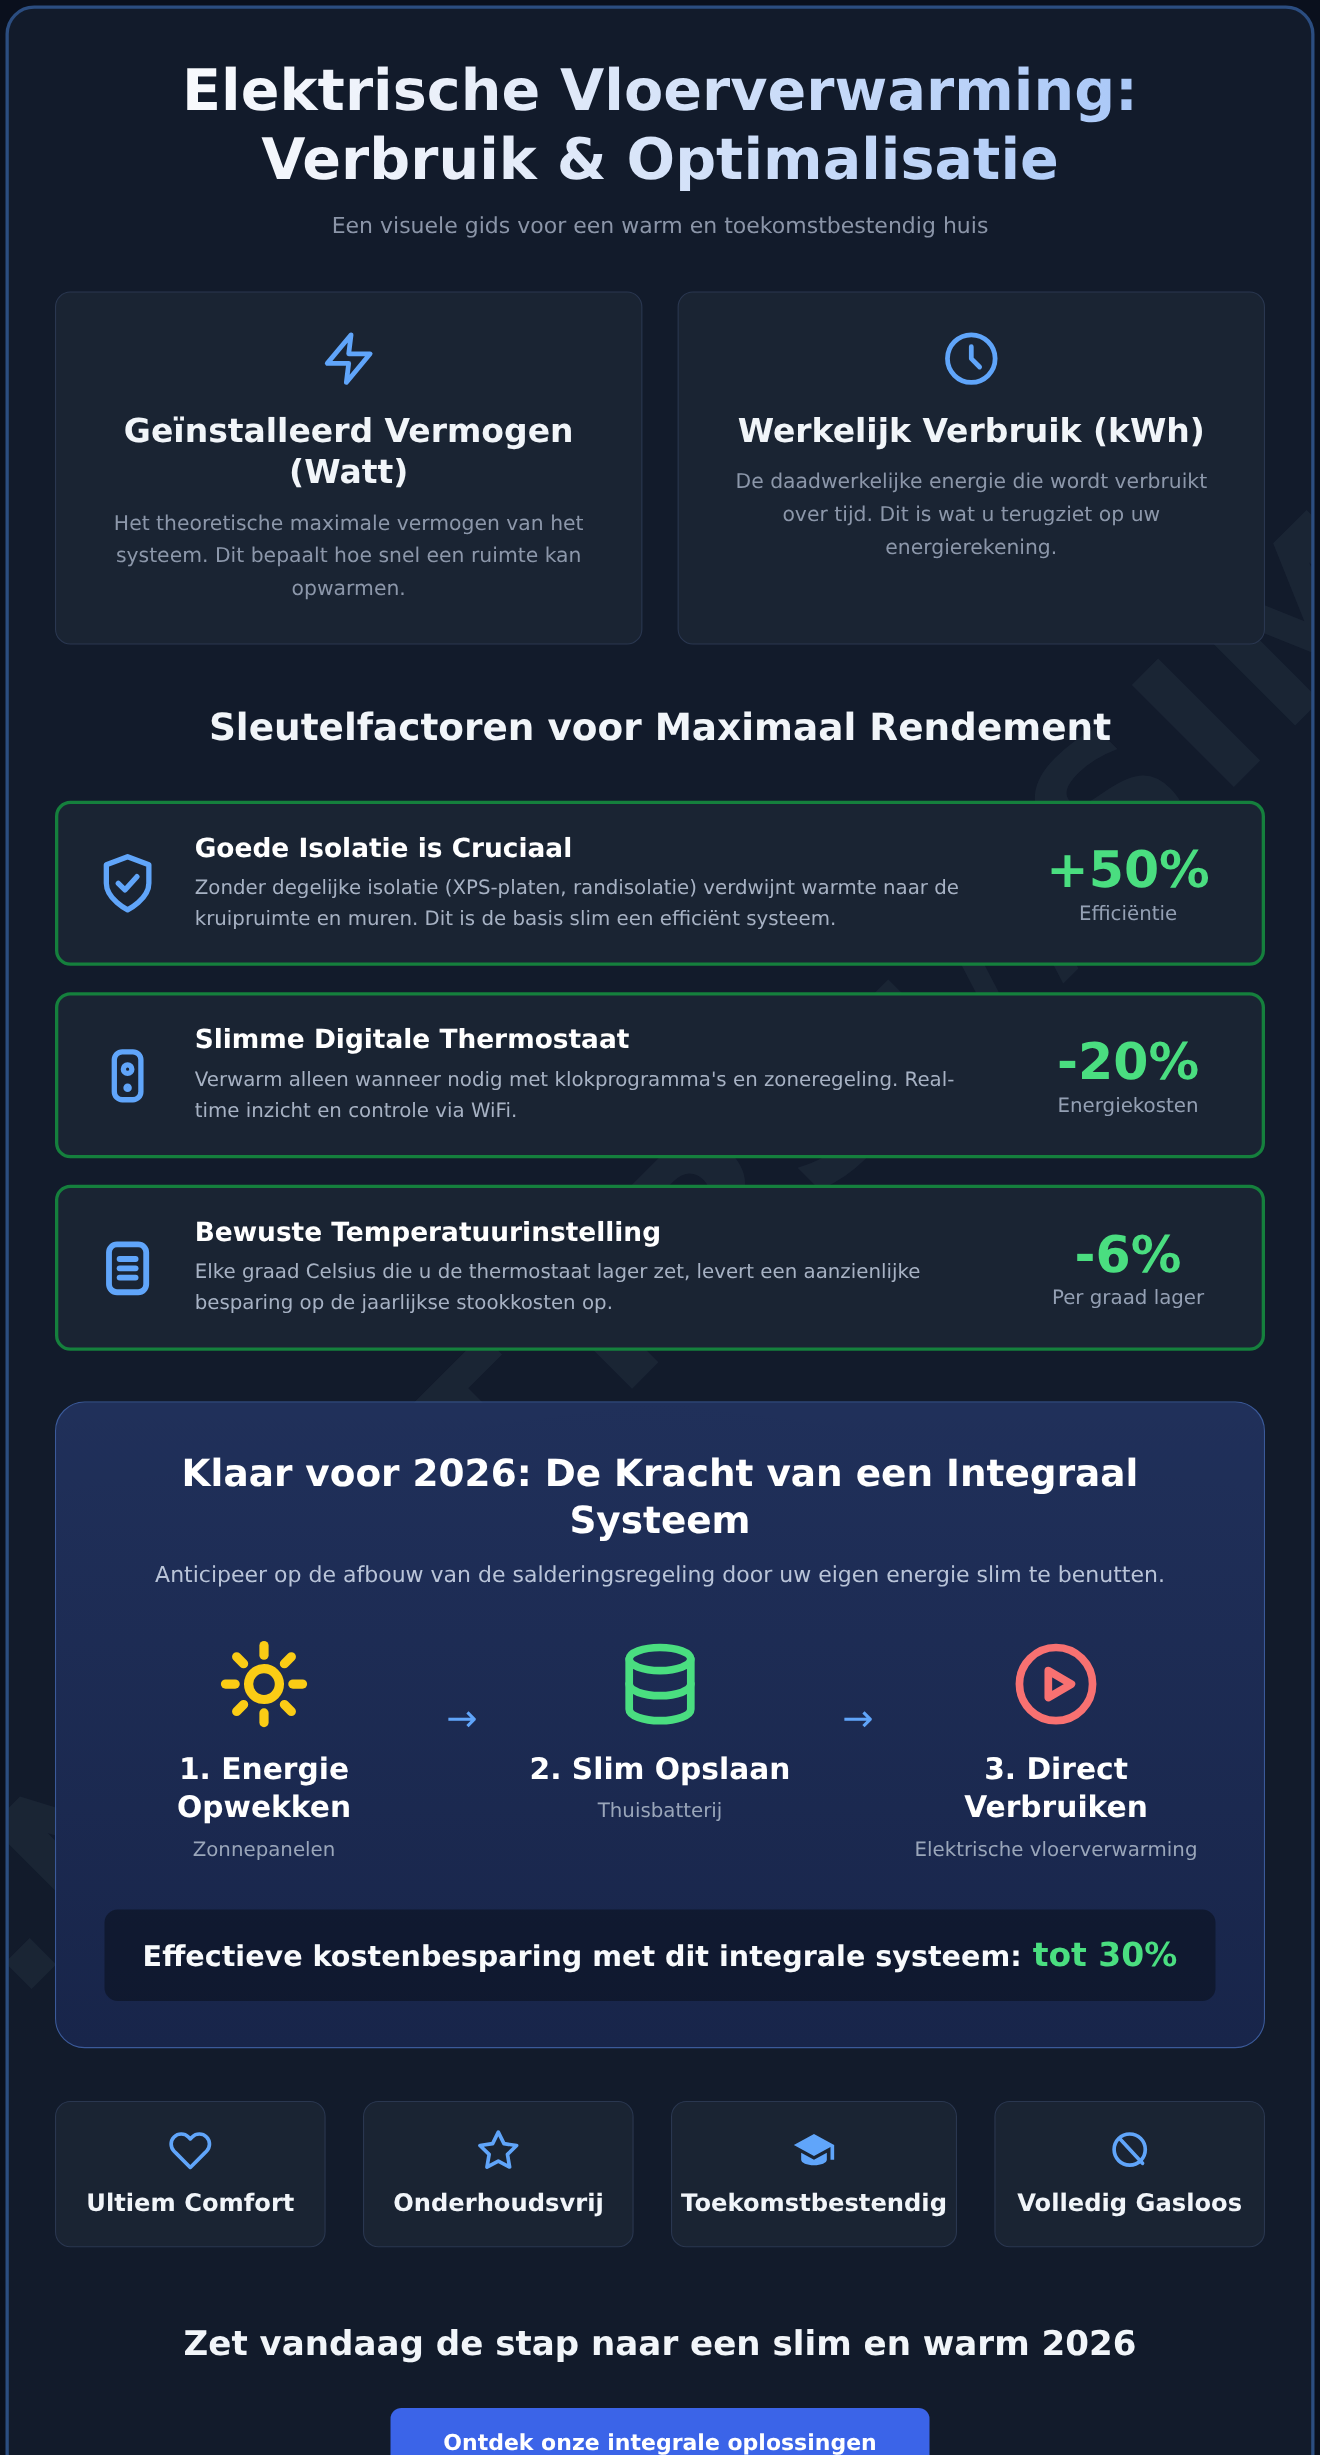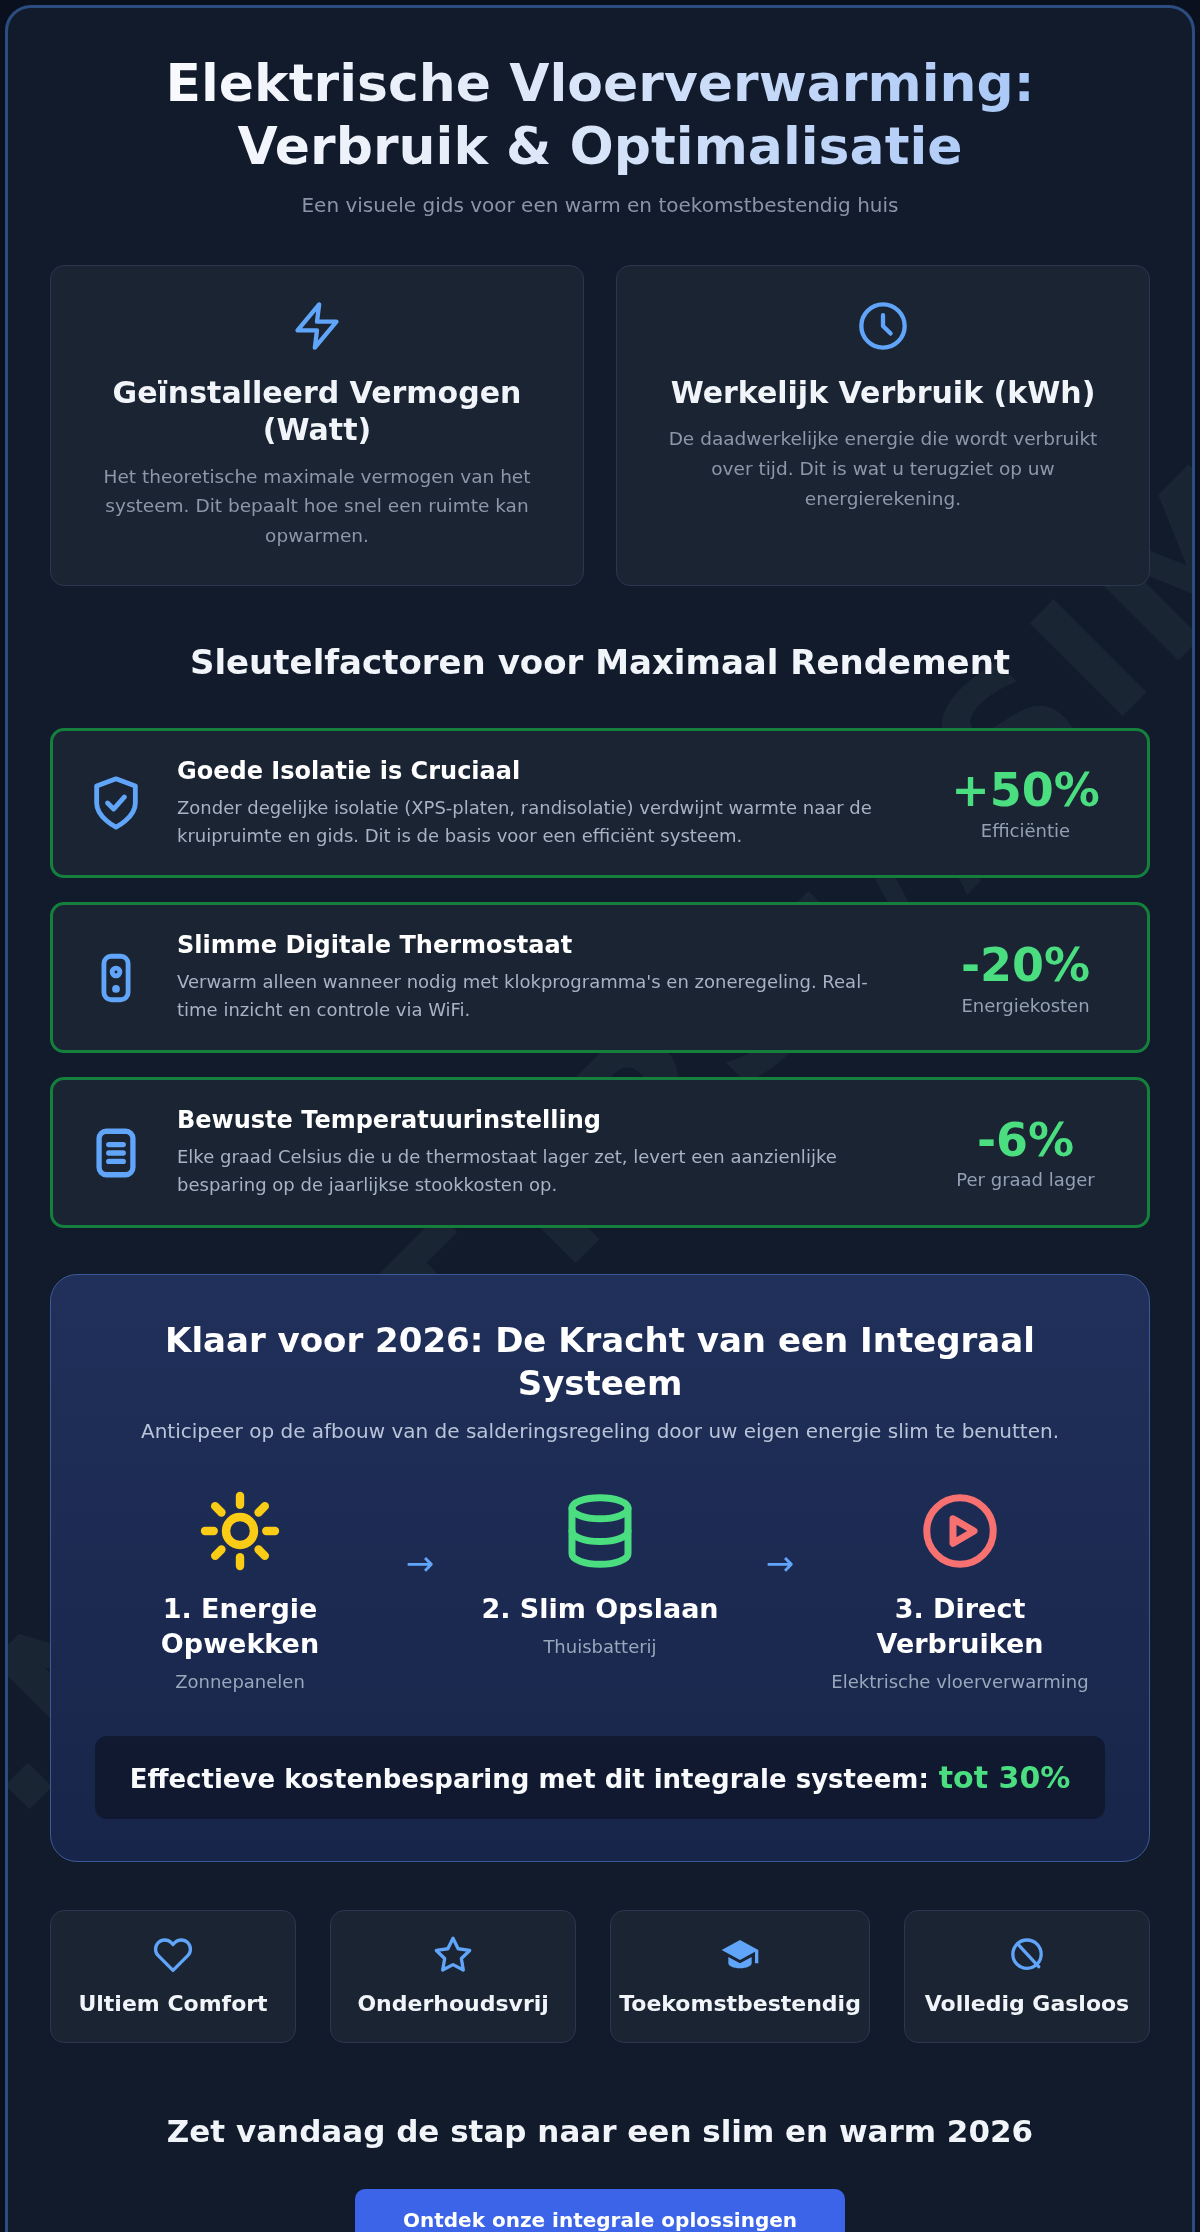--- a/index.html
+++ b/index.html
@@ -255,21 +255,21 @@
 
     <div class="factor-row">
       <div class="factor-icon">
         <svg viewBox="0 0 24 24" fill="none" stroke="currentColor" stroke-width="2" stroke-linecap="round" stroke-linejoin="round">
             <path d="M12 22s8-4 8-10V5l-8-3-8 3v7c0 6 8 10 8 10z"></path>
             <polyline points="8.5 12 11 14.5 15.5 9.5"></polyline>
           </svg>
       </div>
       <div class="factor-text">
         <h3>Goede Isolatie is Cruciaal</h3>
-        <p>Zonder degelijke isolatie (XPS-platen, randisolatie) verdwijnt warmte naar de kruipruimte en gids. Dit is de basis voor een efficiënt systeem.</p>
+        <p>Zonder degelijke isolatie (XPS-platen, randisolatie) verdwijnt warmte naar de kruipruimte en muren. Dit is de basis slim een efficiënt systeem.</p>
       </div>
       <div class="factor-stat">
         <div class="stat-value">+50%</div>
         <div class="stat-label">Efficiëntie</div>
       </div>
     </div>
 
     <div class="factor-row">
       <div class="factor-icon">
         <svg viewBox="0 0 24 24" fill="none" stroke="currentColor" stroke-width="2" stroke-linecap="round" stroke-linejoin="round">

